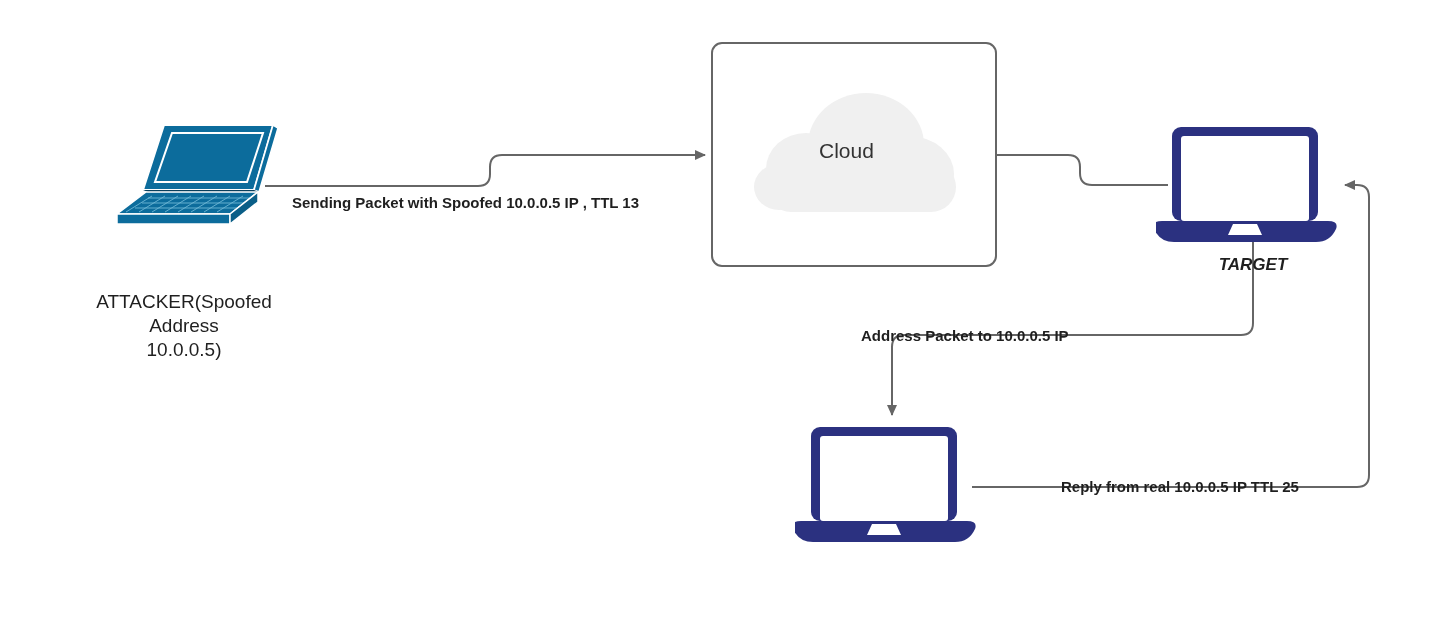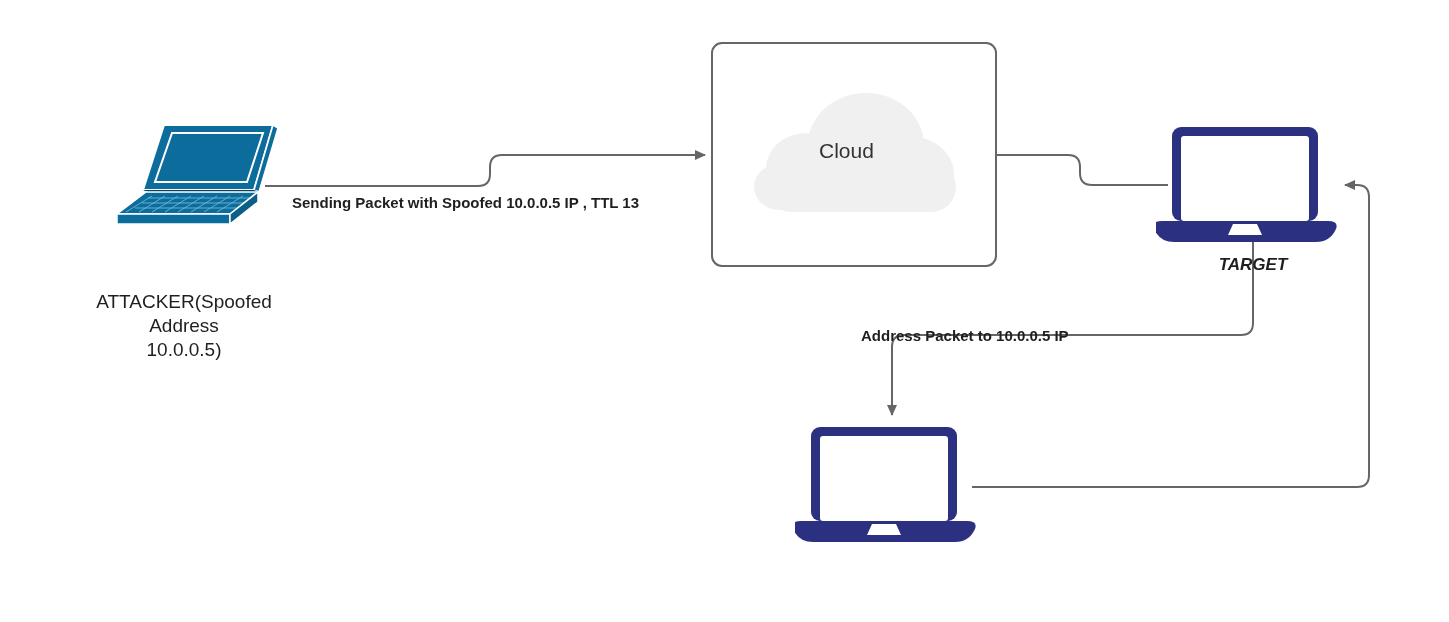--- a/index.html
+++ b/index.html
@@ -150,14 +150,15 @@
       <path d="M 6,96 L 172,96 Q 183,96 180,104 Q 174,117 160,117 L 18,117
                Q 4,117 -2,104 Q -5,96 6,96 Z" fill="#2B3180"></path>
       <path d="M 77,99 L 101,99 L 106,110 L 72,110 Z" fill="#ffffff"></path>
     </svg>
   </div>
 
   <div class="edge-label" style="left:292px; top:194px;">Sending Packet with Spoofed 10.0.0.5 IP , TTL 13</div>
 
   <div class="edge-label" style="left:861px; top:327px;">Address Packet to 10.0.0.5 IP</div>
 
+  <div class="edge-label" style="left:1061px; top:478px;">Reply from real 10.0.0.5 IP TTL 25</div>
 
 </div>
 
 </body></html>

